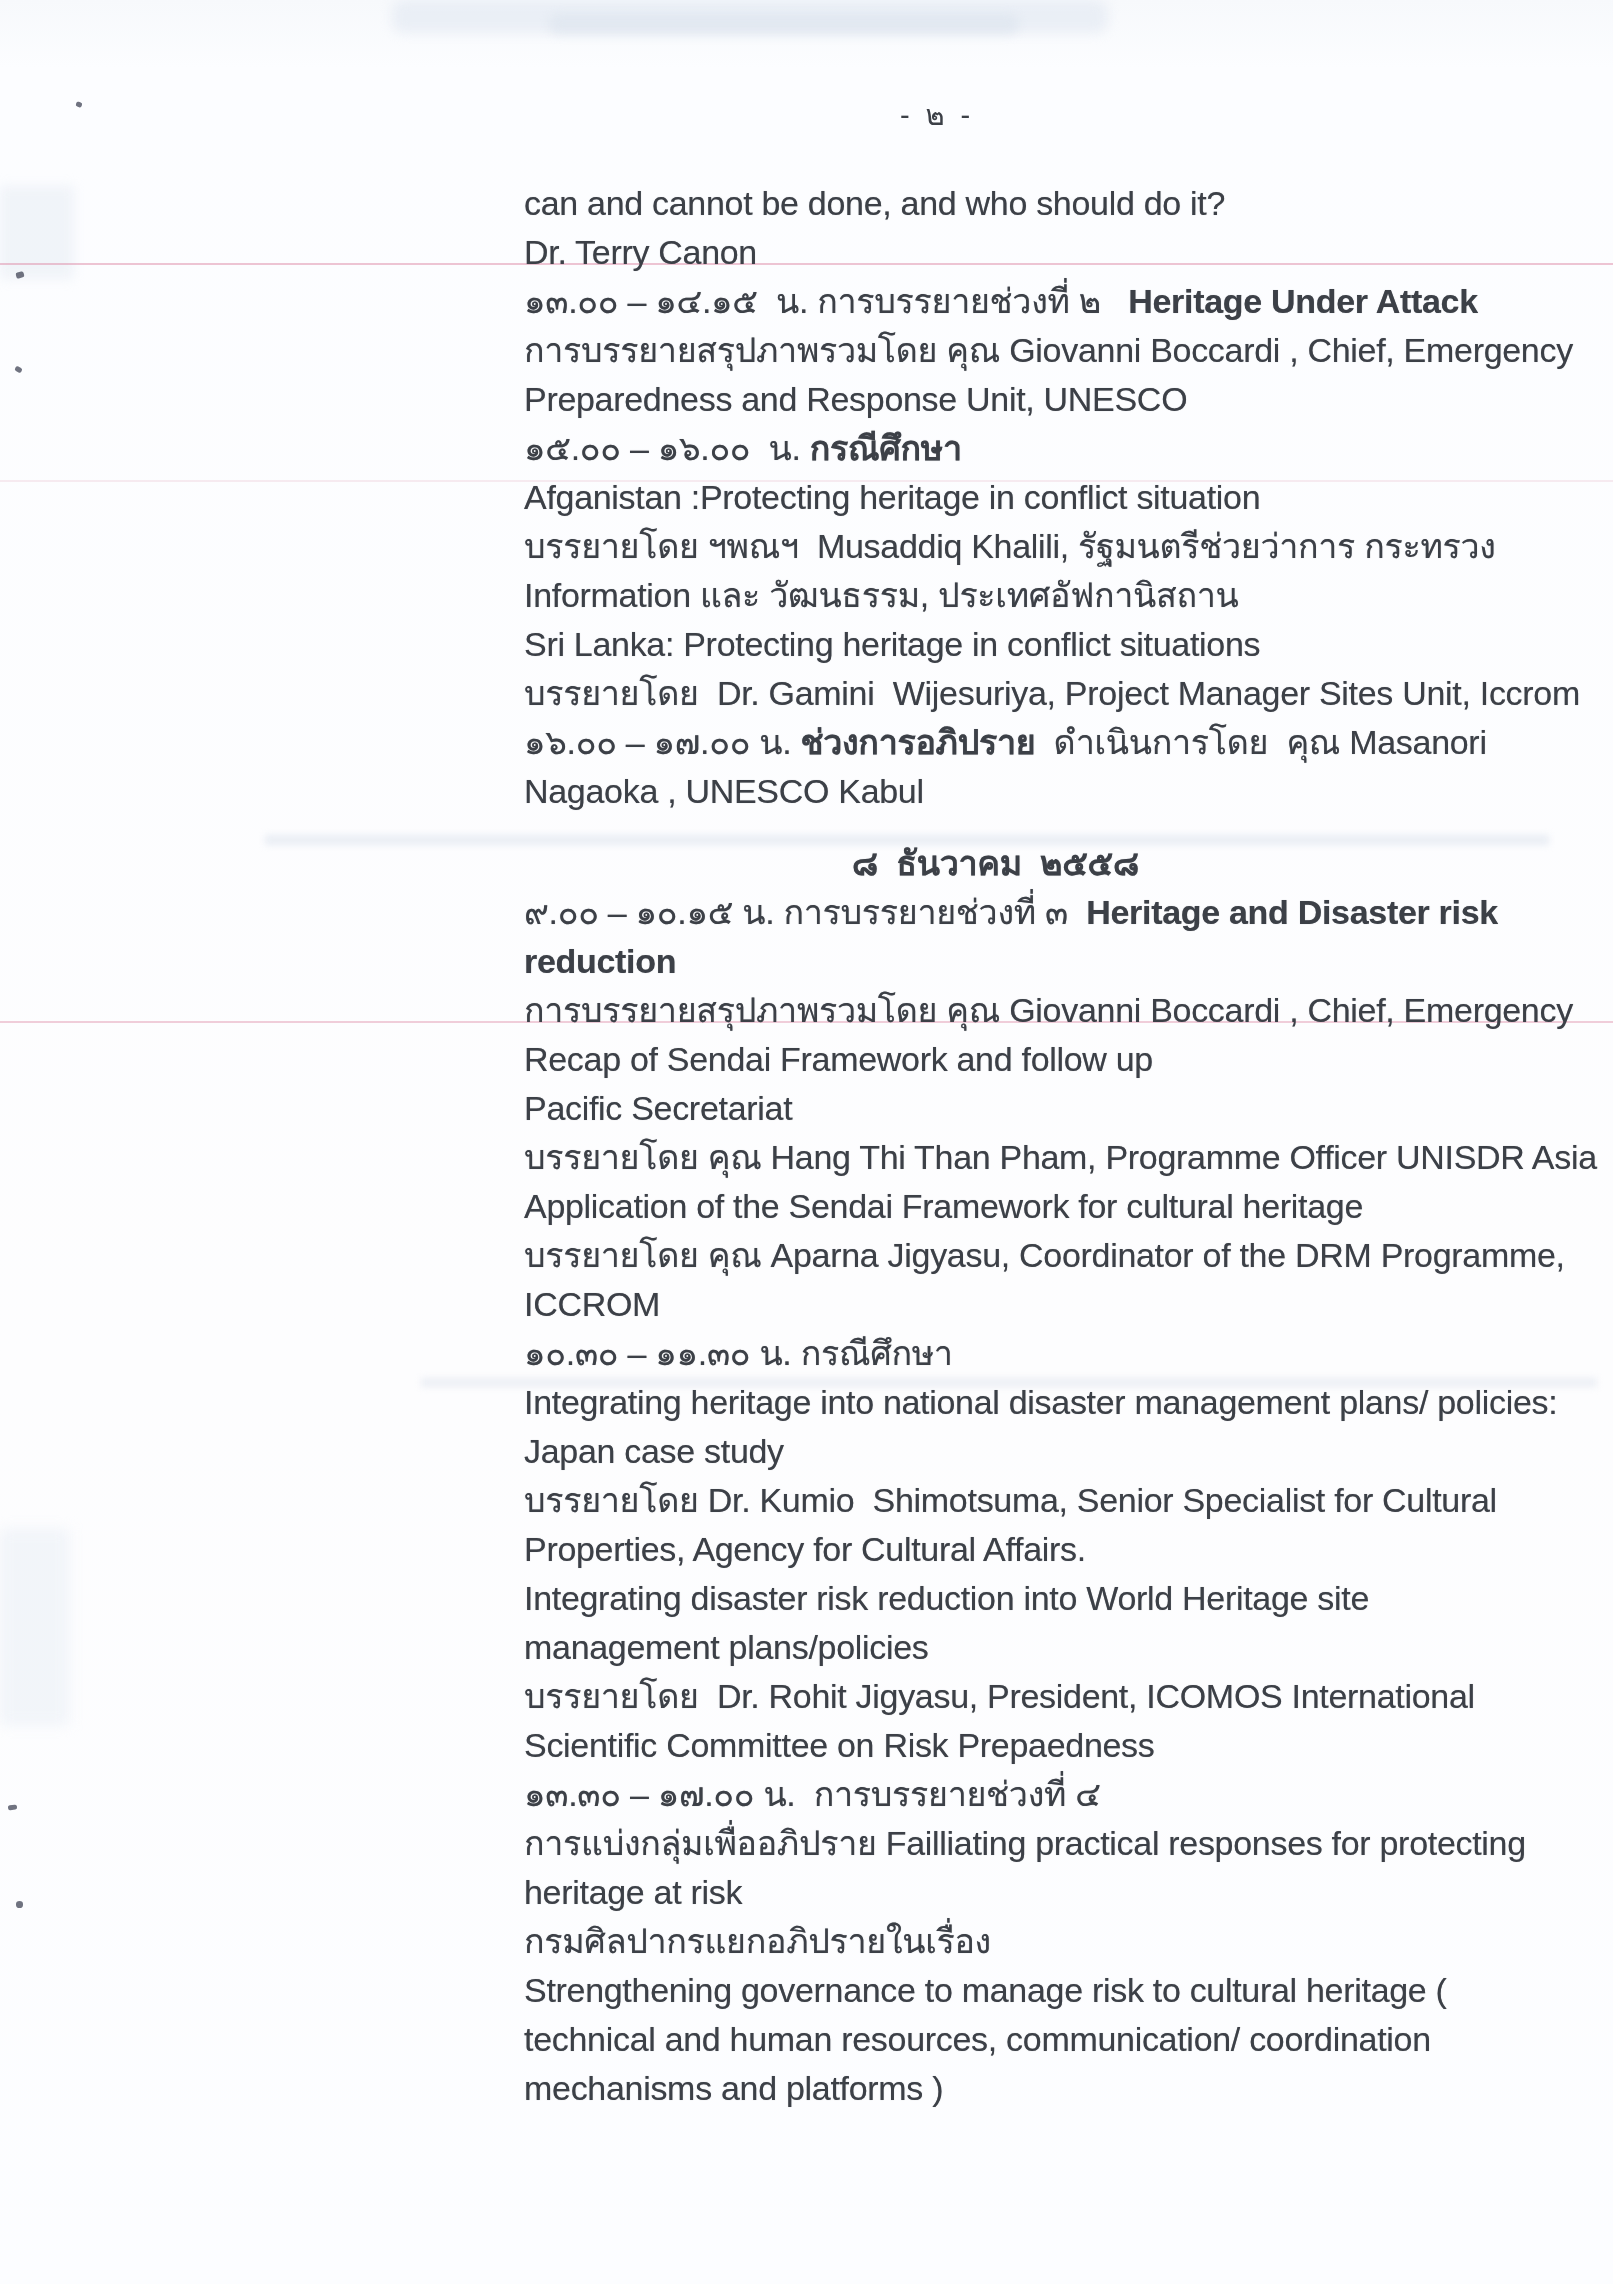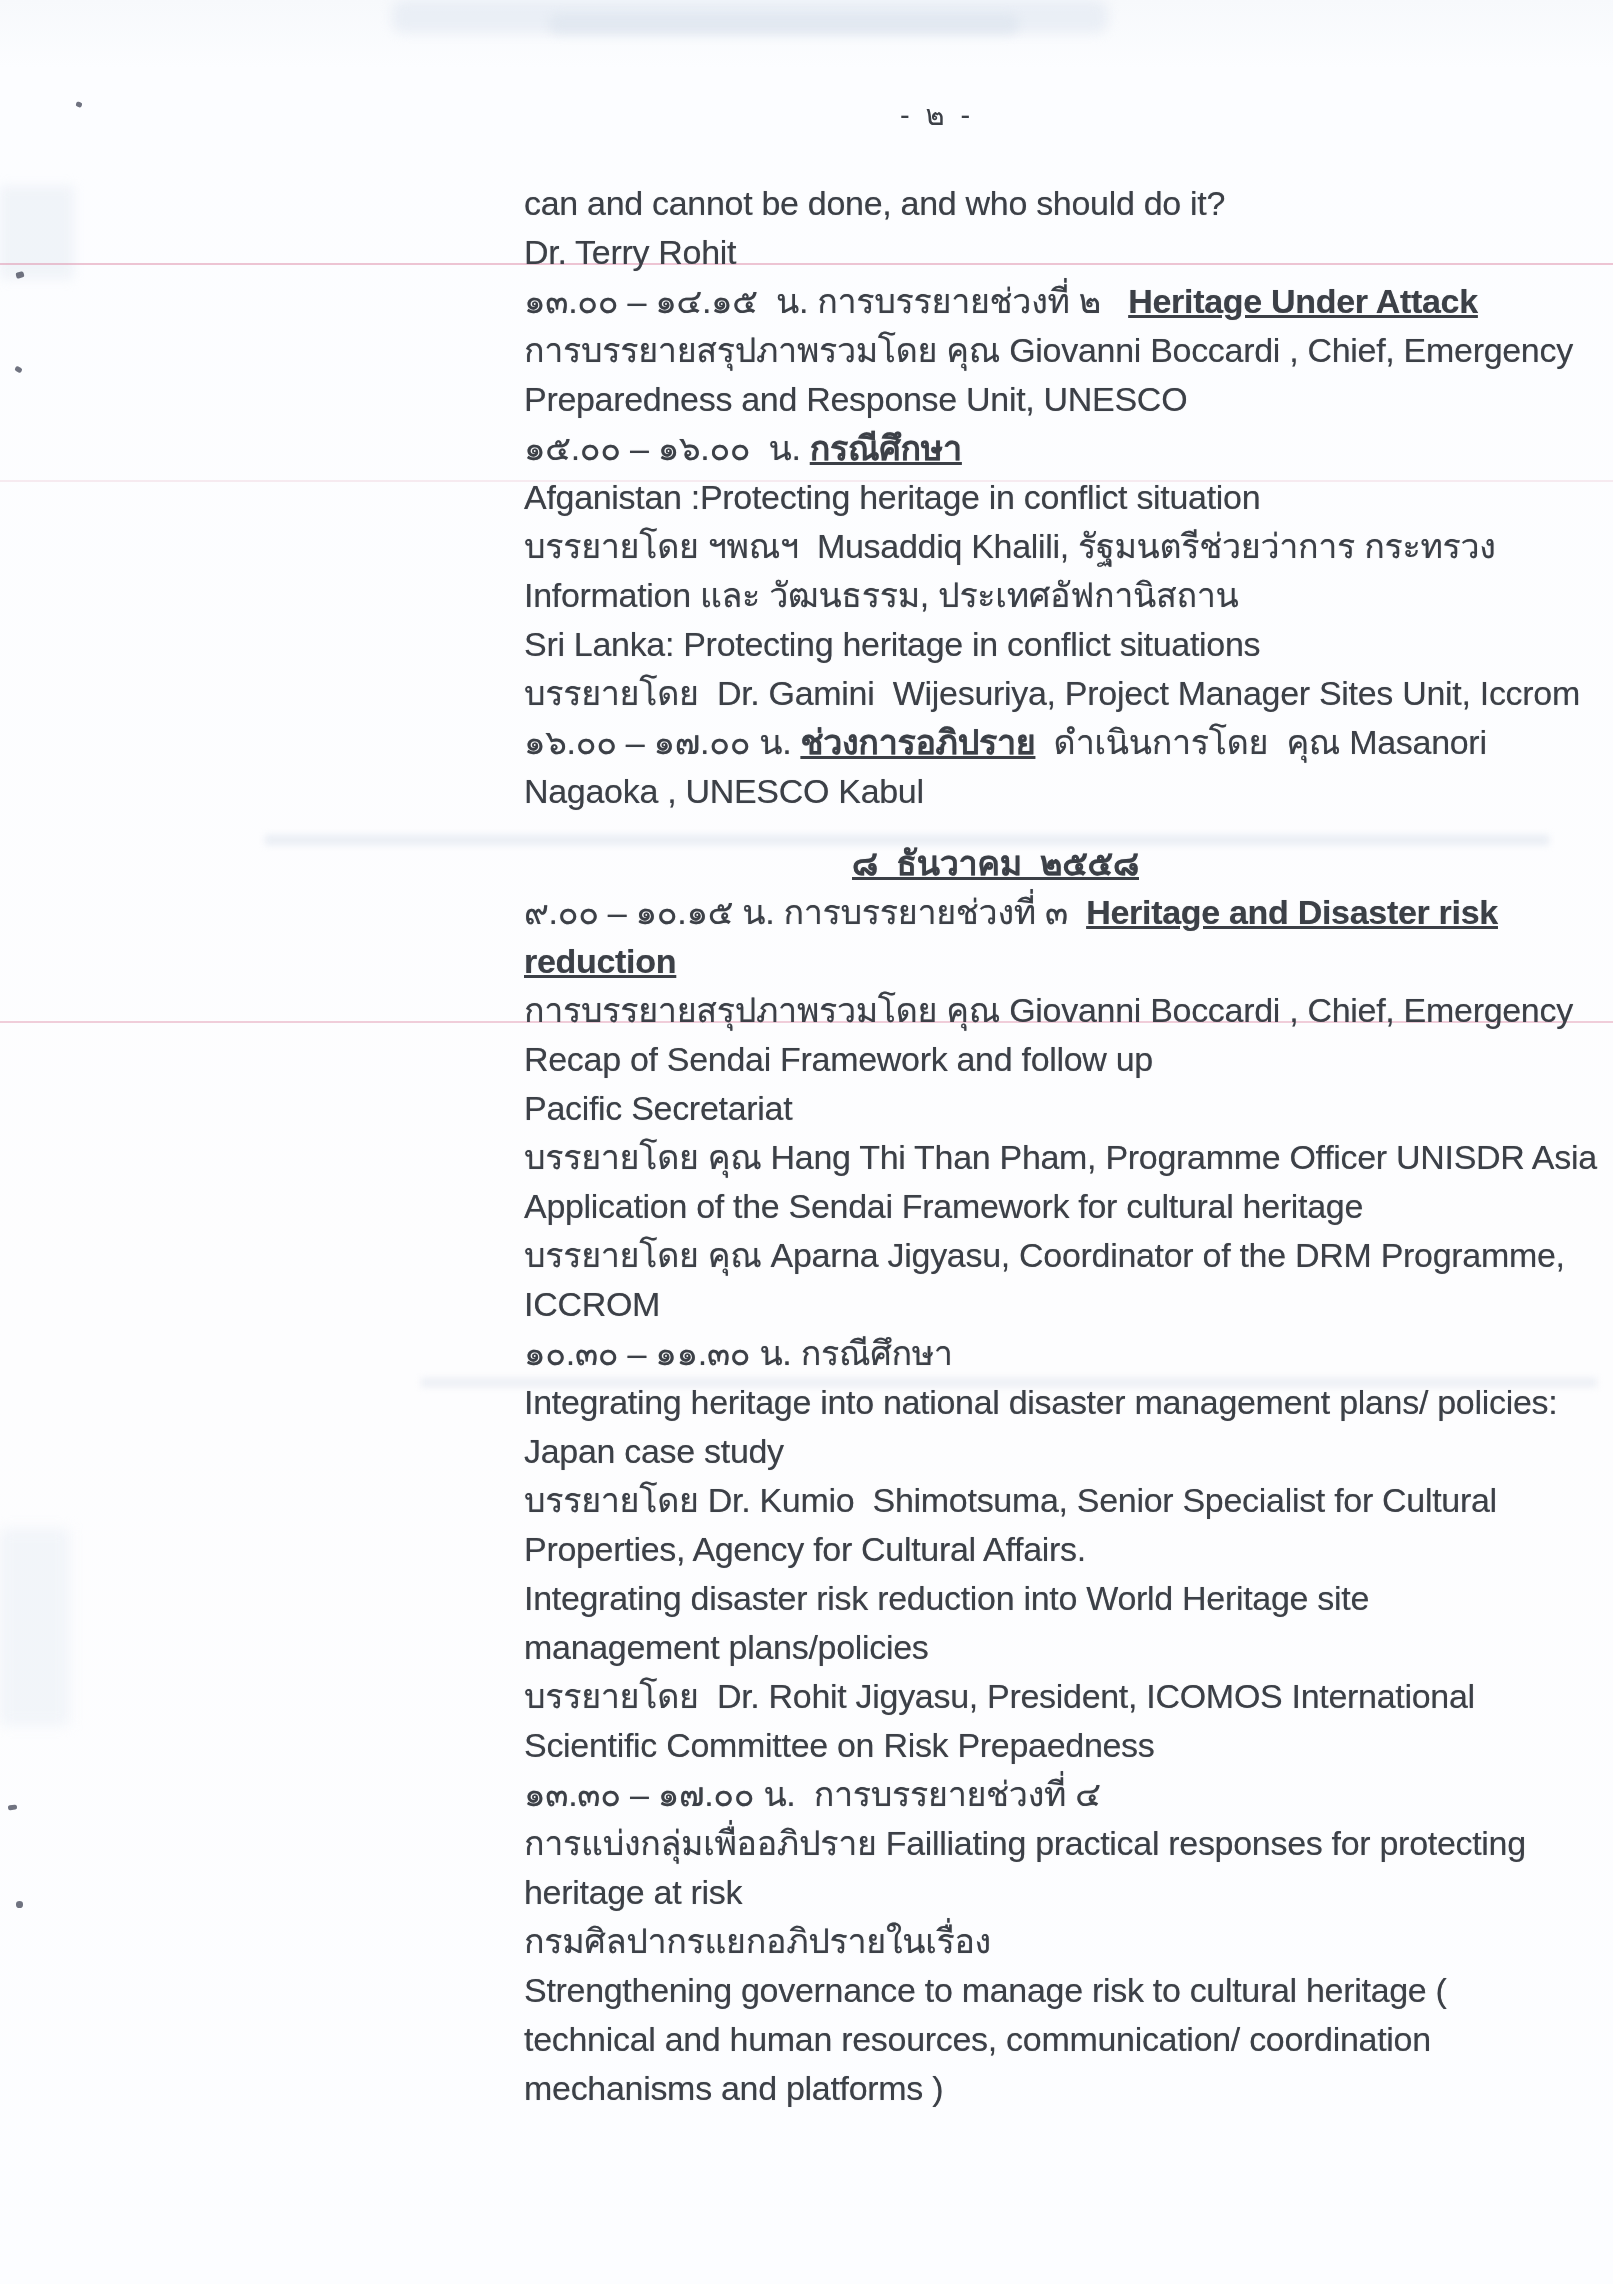--- a/index.html
+++ b/index.html
@@ -27,21 +27,21 @@
   .line {
     padding-left:524px;
     height:49px; line-height:49px;
     font-size:34px;
     white-space:pre;
     letter-spacing:-0.3px;
     text-shadow:0 0 0.7px rgba(60,64,71,0.55);
   }
   .line.date { padding-left:394px;text-align:center; }
   .line.gap { margin-top:22.5px; }
-  .b { font-weight:bold;text-decoration:underline; }
+  .b { font-weight:bold; }
 
   
   .art { position:absolute; pointer-events:none; }
   .bleed-top   { left:392px; top:0;      width:716px; height:33px; background:rgba(222,229,240,0.55); filter:blur(5.9px); border-radius:11.8px; }
   .bleed-top2  { left:549px; top:13.7px;   width:470px; height:21.6px; background:rgba(214,223,236,0.45); filter:blur(4.9px); border-radius:9.8px; }
   .streak-a    { left:265px; top:835px;  width:1284px; height:9.8px; background:rgba(211,220,232,0.45); filter:blur(3.9px); }
   .streak-b    { left:421px; top:1378px; width:1176px; height:8.8px;  background:rgba(212,221,233,0.40); filter:blur(3.9px); }
   .haze-1      { left:0;   top:186px;    width:74px;  height:93px;  background:rgba(226,233,242,0.45); filter:blur(5.9px); }
   .haze-2      { left:0;   top:1529px;   width:69px;  height:196px; background:rgba(226,233,242,0.40); filter:blur(6.9px); }
   .scanline-1  { left:0; top:263px;  width:1613px; height:2px; background:rgba(221,139,167,0.50); }
@@ -71,21 +71,21 @@
 <div class="art speck speck-1"></div>
 <div class="art speck speck-2"></div>
 <div class="art speck speck-3"></div>
 <div class="art speck speck-4"></div>
 <div class="art speck speck-5"></div>
 
 <div class="page-number">- ๒ -</div>
 
 <div class="content">
     <div class="line"><span>can and cannot be done, and who should do it?</span></div>
-    <div class="line"><span>Dr. Terry Rohit</span></div>
+    <div class="line"><span>Dr. Terry Canon</span></div>
     <div class="line"><span>๑๓.๐๐ – ๑๔.๑๕  น. การบรรยายช่วงที่ ๒   </span><span class="b">Heritage Under Attack</span></div>
     <div class="line"><span>การบรรยายสรุปภาพรวมโดย คุณ Giovanni Boccardi , Chief, Emergency</span></div>
     <div class="line"><span>Preparedness and Response Unit, UNESCO</span></div>
     <div class="line"><span>๑๕.๐๐ – ๑๖.๐๐  น. </span><span class="b">กรณีศึกษา</span></div>
     <div class="line"><span>Afganistan :Protecting heritage in conflict situation</span></div>
     <div class="line"><span>บรรยายโดย ฯพณฯ  Musaddiq Khalili, รัฐมนตรีช่วยว่าการ กระทรวง</span></div>
     <div class="line"><span>Information และ วัฒนธรรม, ประเทศอัฟกานิสถาน</span></div>
     <div class="line"><span>Sri Lanka: Protecting heritage in conflict situations</span></div>
     <div class="line"><span>บรรยายโดย  Dr. Gamini  Wijesuriya, Project Manager Sites Unit, Iccrom</span></div>
     <div class="line"><span>๑๖.๐๐ – ๑๗.๐๐ น. </span><span class="b">ช่วงการอภิปราย</span><span>  ดำเนินการโดย  คุณ Masanori</span></div>

